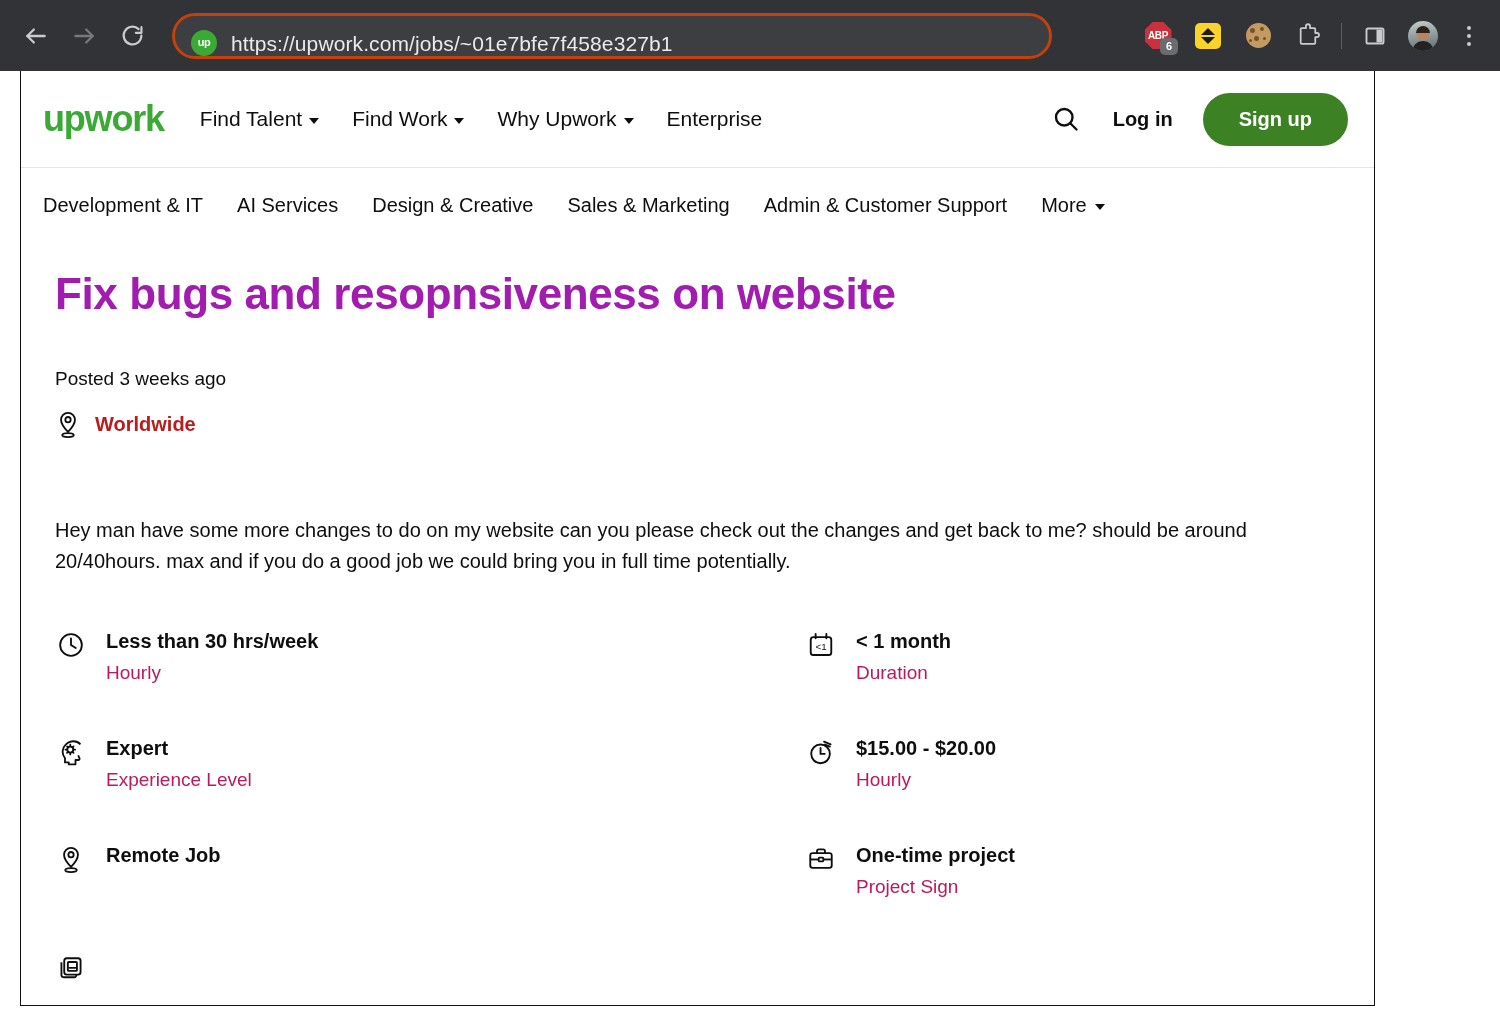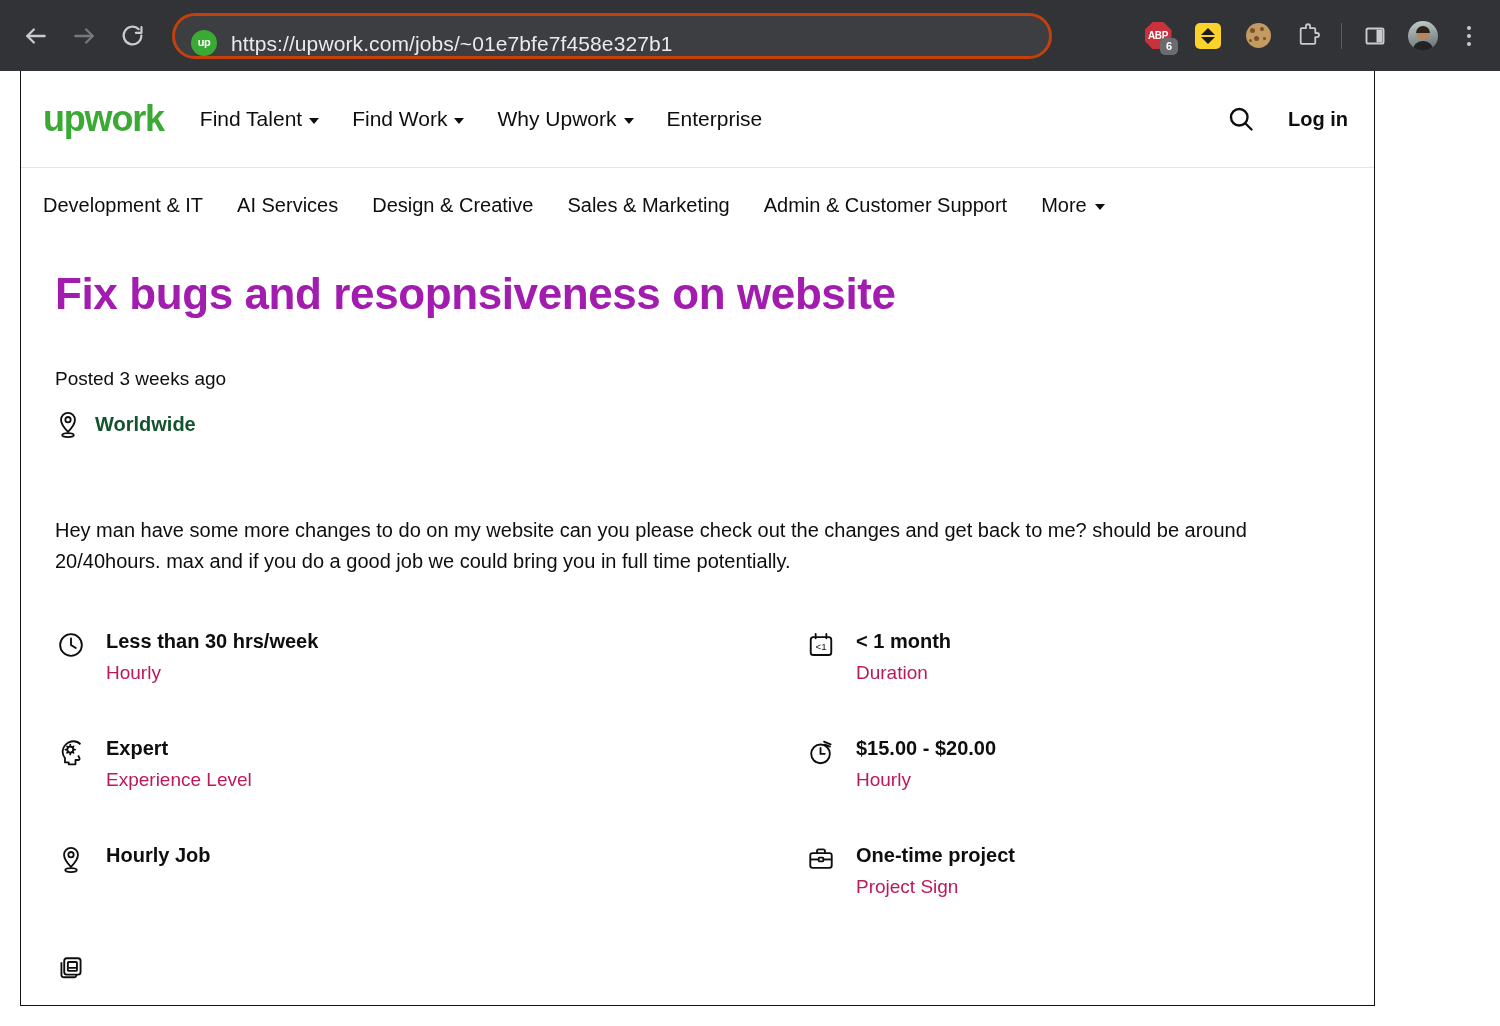--- a/index.html
+++ b/index.html
@@ -363,21 +363,21 @@
 
   .loc-row {
     display: flex;
     align-items: center;
     gap: 14px;
     margin-top: 20px;
   }
   .loc-label {
     font-size: 20px;
     font-weight: bold;
-    color: #14532d;
+    color: #b91c1c;
   }
 
   .job-desc {
     margin-top: 75px;
     font-size: 20px;
     line-height: 1.55;
     color: #0e0e0e;
     max-width: 1390px;
   }
 
@@ -527,20 +527,21 @@
     </div>
 
     <div class="uw-nav-right">
       <button class="search-btn">
         <svg width="30" height="30" viewBox="0 0 24 24" fill="none" stroke="#0e0e0e" stroke-width="1.9" stroke-linecap="round">
           <circle cx="10.6" cy="10.6" r="6.6"></circle>
             <line x1="15.6" y1="15.6" x2="20.4" y2="20.4"></line>
         </svg>
       </button>
       <div class="login-link">Log in</div>
+      <button class="signup-btn">Sign up</button>
     </div>
   </div>
 
   <div class="cat-bar">
     <div class="cat-link">Development &amp; IT</div>
     <div class="cat-link">AI Services</div>
     <div class="cat-link">Design &amp; Creative</div>
     <div class="cat-link">Sales &amp; Marketing</div>
     <div class="cat-link">Admin &amp; Customer Support</div>
     <div class="cat-link">
@@ -627,21 +628,21 @@
 
       <div class="detail-item">
         <div class="detail-icon">
           <svg width="26" height="30" viewBox="0 0 24 28" fill="none" stroke="#0e0e0e" stroke-width="1.7">
             <path d="M12 2.6c-3.6 0-6.5 2.9-6.5 6.5 0 4.6 6.5 11.4 6.5 11.4s6.5-6.8 6.5-11.4c0-3.6-2.9-6.5-6.5-6.5z"></path>
             <circle cx="12" cy="9" r="2.5"></circle>
             <ellipse cx="12" cy="23.4" rx="5.4" ry="1.9"></ellipse>
           </svg>
         </div>
         <div>
-          <div class="detail-main">Hourly Job</div>
+          <div class="detail-main">Remote Job</div>
           <div class="detail-sub gray"></div>
         </div>
       </div>
 
       <div class="detail-item">
         <div class="detail-icon">
           <svg width="28" height="28" viewBox="0 0 24 24" fill="none" stroke="#0e0e0e" stroke-width="1.6" stroke-linejoin="round">
             <rect x="2.8" y="7" width="18.4" height="12.6" rx="2"></rect>
             <path d="M8.6 7V5.2a1.5 1.5 0 0 1 1.5-1.5h3.8a1.5 1.5 0 0 1 1.5 1.5V7"></path>
             <line x1="2.8" y1="12.4" x2="21.2" y2="12.4"></line>

